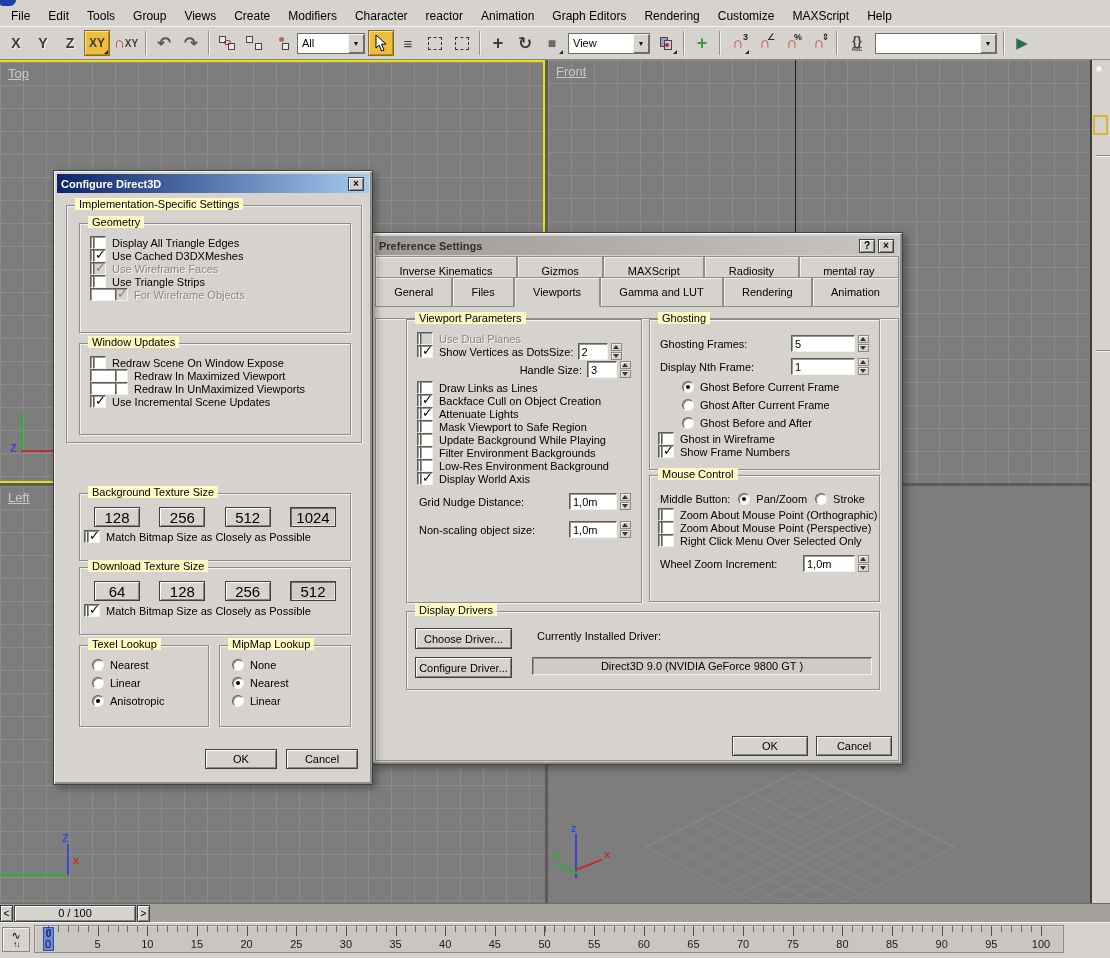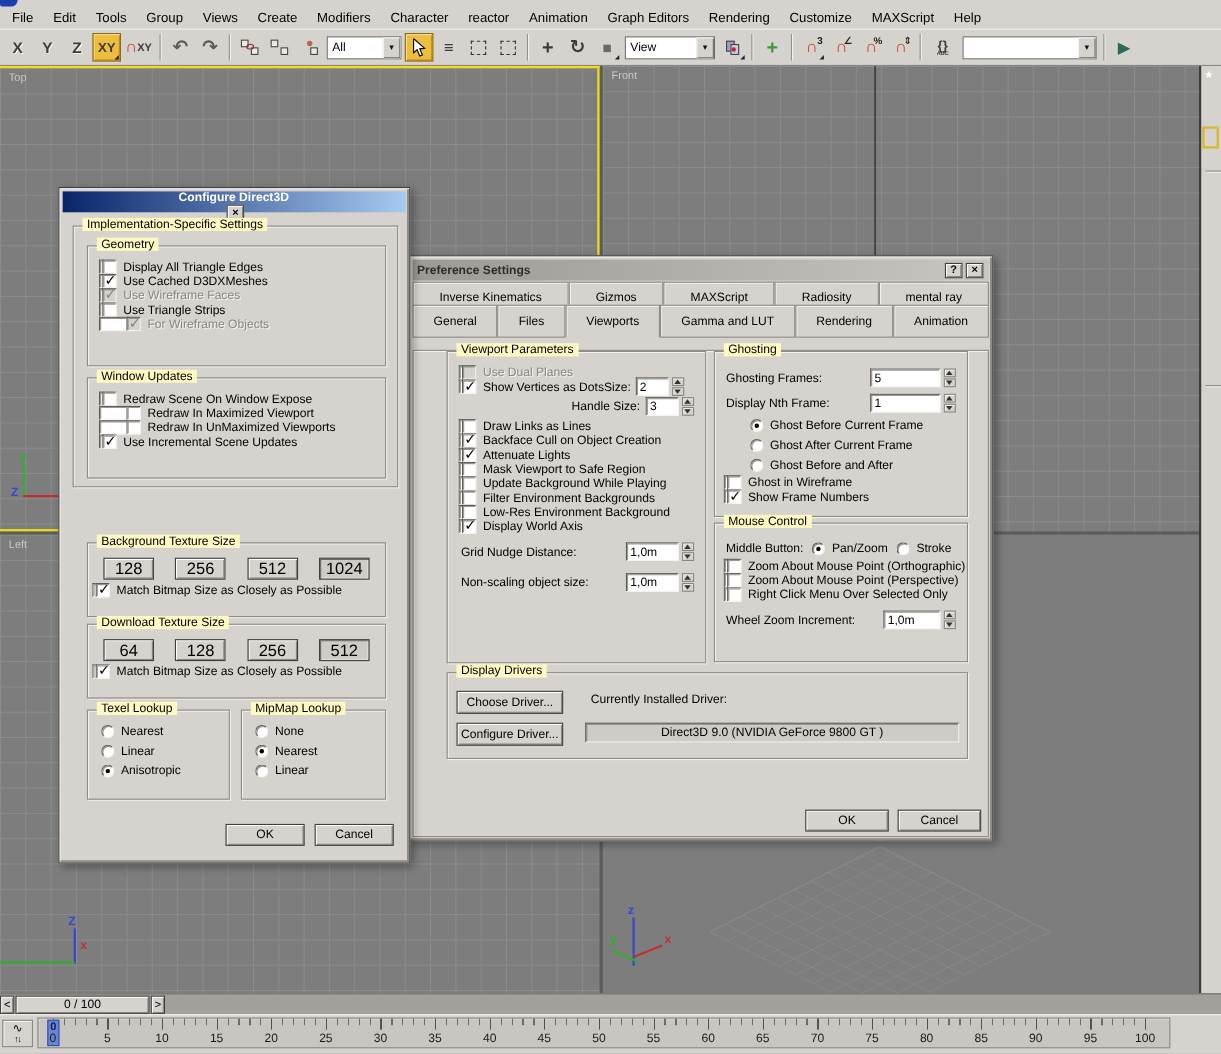--- a/index.html
+++ b/index.html
@@ -38,36 +38,36 @@
 .linkbox .ch{position:absolute;left:5px;top:4px;width:7px;height:5px;border:1px solid #8a2f2a;border-radius:3px;}
 .linkbox .fig{position:absolute;left:6px;top:1px;width:5px;height:5px;border-radius:50%;background:#b65;}
 
 
 .viewports{position:absolute;left:0;top:60px;width:1110px;height:843px;background:#5c5c5c;}
 .vp{position:absolute;background-color:#7d7d7d;background-image:linear-gradient(#8c8c8c 1px,transparent 1px),linear-gradient(90deg,#8c8c8c 1px,transparent 1px);background-size:23px 23px;overflow:hidden;}
 .vp-top{left:0;top:0;width:545px;height:423px;border:2px solid #ede012;border-left:none;}
 .vp-front{left:548px;top:0;width:542px;height:423px;}
 .vp-left{left:0;top:426px;width:545px;height:417px;}
 .vp-persp{left:548px;top:426px;width:542px;height:417px;background-image:none;}
-.vp-label{position:absolute;left:8px;top:4px;color:#c9c9c9;font-size:10px;}
+.vp-label{position:absolute;left:8px;top:4px;color:#c9c9c9;font-size:13px;text-decoration:underline;}
 .centerline-v{position:absolute;top:0;bottom:0;width:1px;background:#1c1c1c;}
 .pgrid{position:absolute;left:142px;top:251px;width:220px;height:220px;transform:scaleY(0.5) rotate(45deg);background-image:linear-gradient(#8a8a8a 1px,transparent 1px),linear-gradient(90deg,#8a8a8a 1px,transparent 1px);background-size:22px 22px;border:1px solid #8a8a8a;opacity:.85;}
 .tripod{position:absolute;}
 .tripod .ln{position:absolute;}
 .ax-x{color:#c03030;}.ax-y{color:#2fae2f;}.ax-z{color:#3448d0;}
 .tripod span{position:absolute;font-size:11px;font-weight:bold;}
 .cmd-sliver{position:absolute;left:1090px;top:0;width:20px;height:843px;background:#d6d3ce;border-left:2px solid #3c3c3c;}
 .cmd-sliver .star{position:absolute;left:4px;top:2px;color:#fff;font-size:15px;font-weight:bold;}
 .cmd-sliver .yfrag{position:absolute;left:1px;top:55px;width:15px;height:20px;border:2px solid #d8b829;}
 .cmd-sliver .gline{position:absolute;left:4px;right:0;height:1px;background:#8f8c87;box-shadow:0 1px 0 #f4f2ee;}
 
 
 .dialog{position:absolute;background:#d6d3ce;border:1px solid #404040;box-shadow:inset 1px 1px 0 #f5f3ef, inset -2px -2px 0 #8f8c87, 3px 3px 8px rgba(0,0,0,.35);}
 .titlebar{position:absolute;left:3px;top:3px;right:3px;height:19px;display:flex;align-items:center;padding:0 5px 0 4px;font-weight:bold;font-size:11px;}
-.titlebar.blue{background:linear-gradient(90deg,#0a246a,#a6caf0);color:#fff;flex-direction:column;}
+.titlebar.blue{background:linear-gradient(90deg,#0a246a,#a6caf0);color:#fff;}
 .titlebar.gray{background:linear-gradient(90deg,#9d9a95,#c9c6c1);color:#2f2e2b;}
 .tb-btn{width:16px;height:14px;margin-left:3px;background:#d6d3ce;border:1px solid #404040;box-shadow:inset 1px 1px 0 #fff, inset -1px -1px 0 #848484;font-size:10px;font-weight:bold;color:#000;display:flex;align-items:center;justify-content:center;flex:0 0 auto;}
 .titlebar .sp{flex:1;}
 .group{position:absolute;border:1px solid #8f8c87;box-shadow:inset 1px 1px 0 #f4f2ee, 1px 1px 0 #f4f2ee;}
 .group>.legend{position:absolute;top:-8px;left:8px;background:#fef9c3;padding:0 4px;font-size:11px;white-space:nowrap;}
 .rows{position:absolute;left:10px;right:8px;top:12px;}
 .row{display:flex;align-items:center;height:18px;padding:0 2px;white-space:nowrap;}
 .row.indent{padding-left:24px;}
 .row.gap{margin-top:5px;}
 .row.spin{height:23px;justify-content:space-between;}

